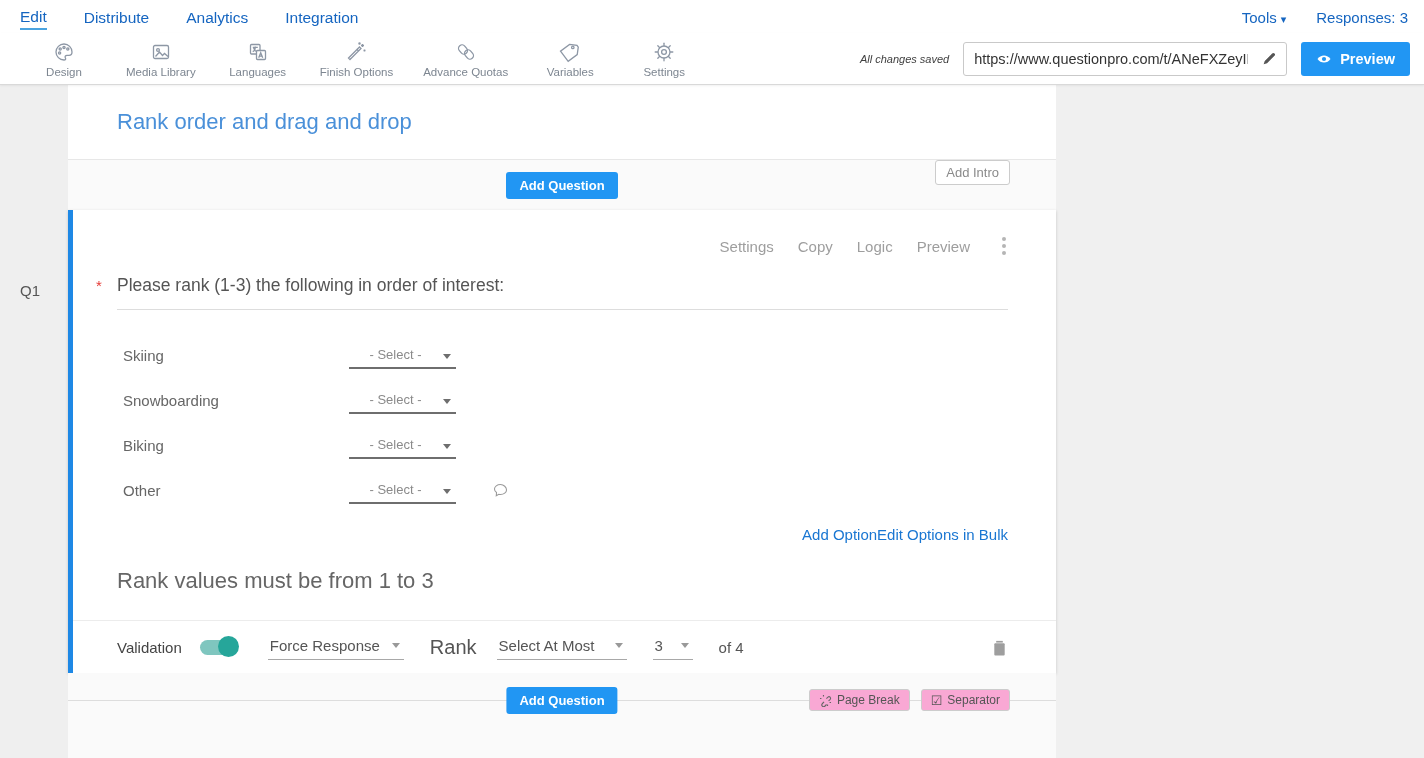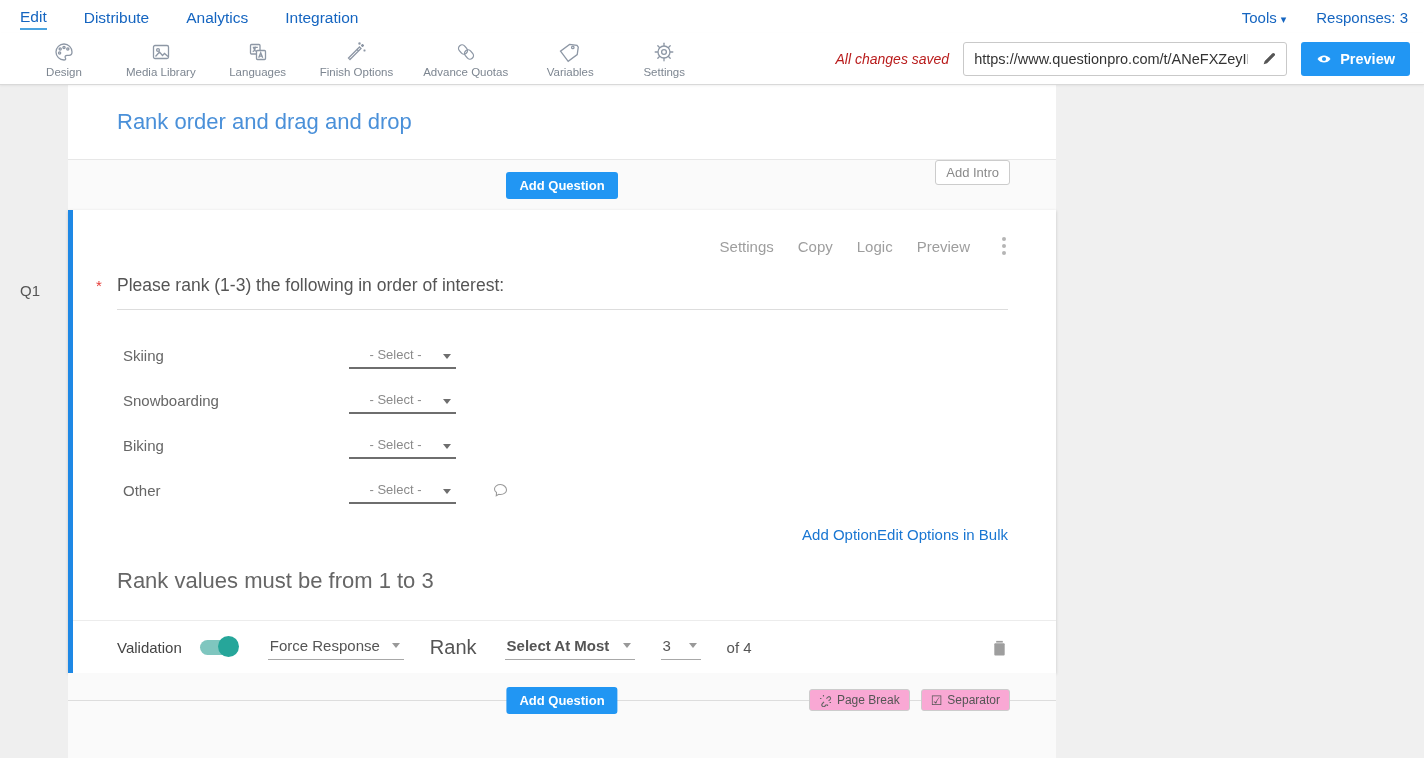--- a/index.html
+++ b/index.html
@@ -20,21 +20,21 @@
   .toolbar { height:52px; background:#fff; border-bottom:1px solid #d9d9d9;
              box-shadow:0 1px 2px rgba(0,0,0,.06); display:flex; align-items:stretch;
              padding-left:17px; position:relative; z-index:3; }
   .tool-tabs { display:flex; align-items:stretch; }
   .tool-tab { display:flex; flex-direction:column; align-items:center; justify-content:center;
               gap:2px; padding:0 15px; min-width:94px; cursor:pointer; }
   .tool-tab.active { background:#e9e9e9; }
   .tool-tab svg { width:24px; height:24px; stroke:#8d97a5; fill:none; stroke-width:1.3; }
   .tool-tab .tab-label { font-size:11.5px; color:#7d8691; white-space:nowrap; }
   .toolbar-right { margin-left:auto; display:flex; align-items:center; gap:14px; padding-right:14px; }
-  .saved-status { font-style:italic; font-size:14px; color:#b91c1c; white-space:nowrap; }
+  .saved-status { font-style:italic; font-size:11px; color:#404040; white-space:nowrap; }
   .url-box { display:flex; align-items:center; width:324px; height:34px; border:1px solid #c9c9c9;
              border-radius:3px; background:#fff; overflow:hidden; }
   .url-box input { flex:1; border:none; outline:none; font-size:14.5px; color:#333;
                    padding:0 4px 0 10px; font-family:"Liberation Sans", sans-serif; min-width:0; }
   .pencil-btn { width:34px; height:100%; display:flex; align-items:center; justify-content:center;
                 cursor:pointer; flex:none; }
   .preview-btn { height:34px; padding:0 15px; background:#2196f3; border:none; border-radius:3px;
                  color:#fff; font-size:14.5px; font-weight:bold; display:flex; align-items:center;
                  gap:8px; cursor:pointer; font-family:"Liberation Sans", sans-serif; }
 
@@ -96,21 +96,21 @@
                     display:flex; align-items:center; }
   .val-label { font-size:15px; color:#444; }
   .toggle { width:36px; height:15px; background:#7fc6bf; border-radius:8px; position:relative;
             margin-left:18px; cursor:pointer; flex:none; }
   .toggle .knob { position:absolute; right:-3px; top:-3.5px; width:21px; height:21px;
                   border-radius:50%; background:#26a69a; }
   .inline-select { border-bottom:1px solid #a8a8a8; padding:2px 24px 5px 2px; position:relative;
                    font-size:15px; color:#555; cursor:pointer; white-space:nowrap; }
   .inline-select .tri { right:4px; top:8px; border-top-color:#999;
                         border-left-width:4px; border-right-width:4px; border-top-width:5px; }
-  .gap30 { margin-left:32px; } .gap24 { margin-left:26px; } .gap20 { margin-left:28px;font-weight:bold; }
+  .gap30 { margin-left:32px; } .gap24 { margin-left:26px; } .gap20 { margin-left:20px; }
   .rank-label { font-size:20px; color:#555; margin-left:26px; }
   .of-label { font-size:15px; color:#555; margin-left:26px; }
   .trash-btn { margin-left:auto; cursor:pointer; display:flex; }
 
   
   .bottom-strip { flex:1; background:#fafafa; position:relative; }
   .bottom-strip::before { content:""; position:absolute; top:27px; left:0; right:0;
                           height:1px; background:#ddd; }
   .add-q-bottom { position:absolute; top:14px; left:50%; transform:translateX(-50%); }
   .break-group { position:absolute; top:16px; right:46px; display:flex; gap:11px; }

